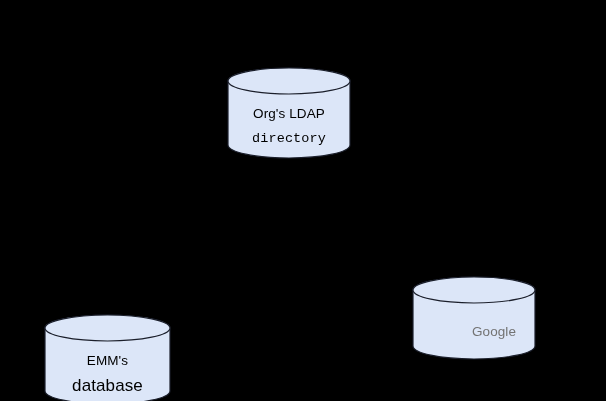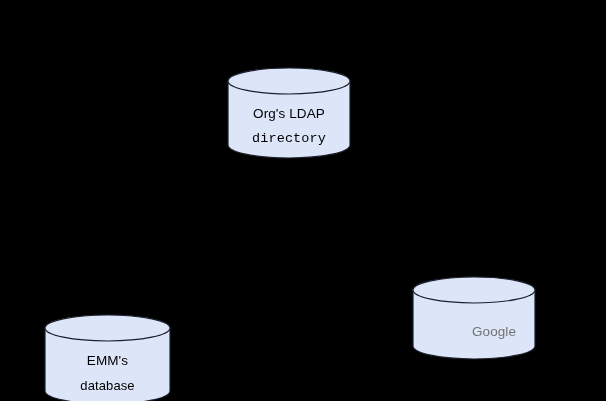--- a/index.html
+++ b/index.html
@@ -58,21 +58,21 @@
     <div class="node-label" id="ldap-l1" style="font-size: 13.5px; color: rgb(0, 0, 0); top: 33px;">Org's LDAP</div>
     <div class="node-label" id="ldap-l2" style="font-size: 13.5px; color: rgb(0, 0, 0); top: 58px; font-family: Liberation Mono, monospace;">directory</div>
   </div>
 
   <div class="node" id="node-emm" style="left: 45px; top: 270px; width: 125px; height: 87px; margin-top: 45px;">
     <svg id="svg-emm" width="125" height="89" viewBox="0 0 125 89">
         <path d="M 0,13 L 0,76 A 62.5,13 0 0 0 125,76 L 125,13 A 62.5,13 0 0 0 0,13 Z" fill="#dce6f8" stroke="#1b1f2b" stroke-width="1.2"></path>
         <ellipse cx="62.5" cy="13" rx="62.5" ry="13" fill="#dce6f8" stroke="#1b1f2b" stroke-width="1.2"></ellipse>
       </svg>
     <div class="node-label" id="emm-l1" style="font-size: 13.5px; color: rgb(0, 0, 0); top: 32.5px;">EMM's</div>
-    <div class="node-label" id="emm-l2" style="font-size: 13px; color: rgb(0, 0, 0); top: 57.5px;">database</div>
+    <div class="node-label" id="emm-l2" style="font-size: 17px; color: rgb(0, 0, 0); top: 57.5px;">database</div>
   </div>
 
   <div class="node" id="node-google" style="left: 413px; top: 277px; width: 122px; height: 82px;">
     <svg id="svg-google" width="122" height="82" viewBox="0 0 122 82">
         <path d="M 0,13 L 0,69 A 61,13 0 0 0 122,69 L 122,13 A 61,13 0 0 0 0,13 Z" fill="#dce6f8" stroke="#1b1f2b" stroke-width="1.2"></path>
         <ellipse cx="61" cy="13" rx="61" ry="13" fill="#dce6f8" stroke="#1b1f2b" stroke-width="1.2"></ellipse>
       </svg>
     <div class="node-label" id="google-l1" style="font-size: 13.5px; color: #737373; top: 41.5px; padding-left: 20px;">Google</div>
 
   </div>

